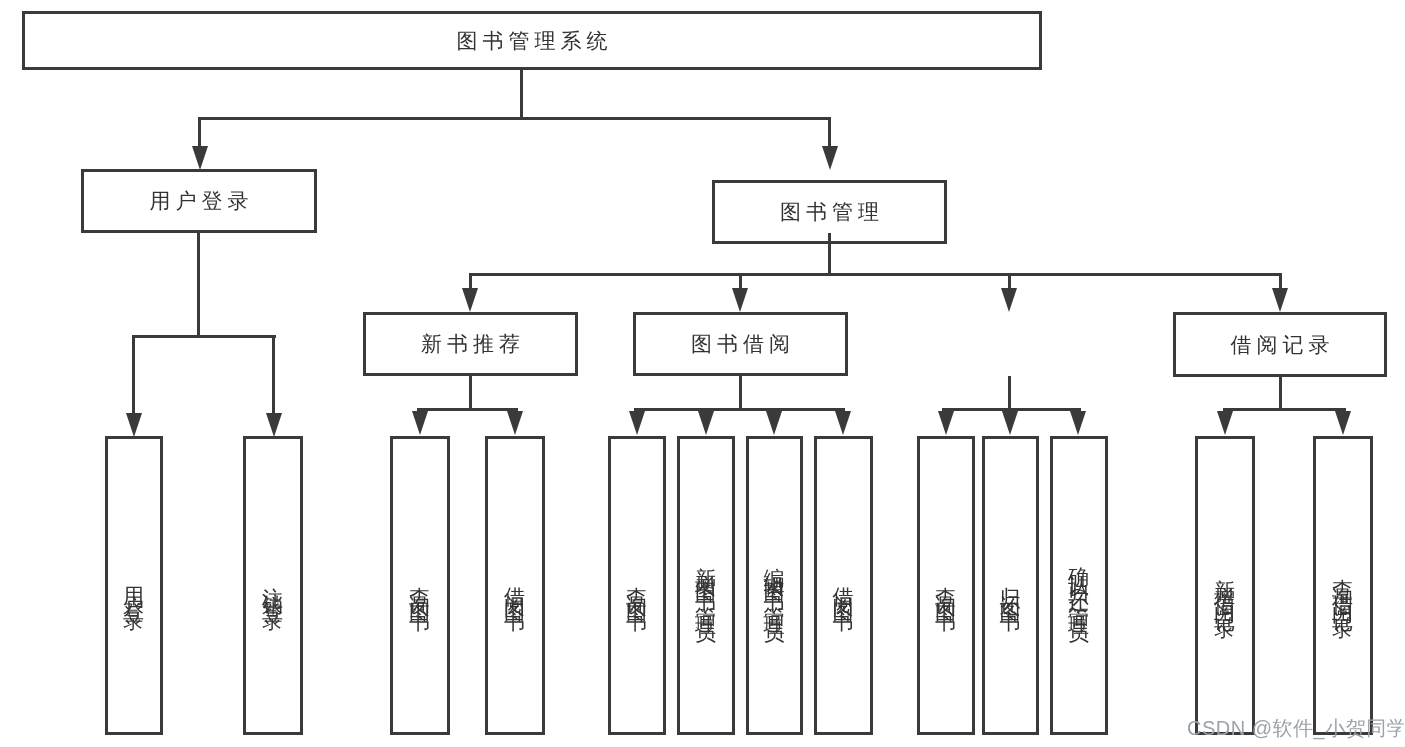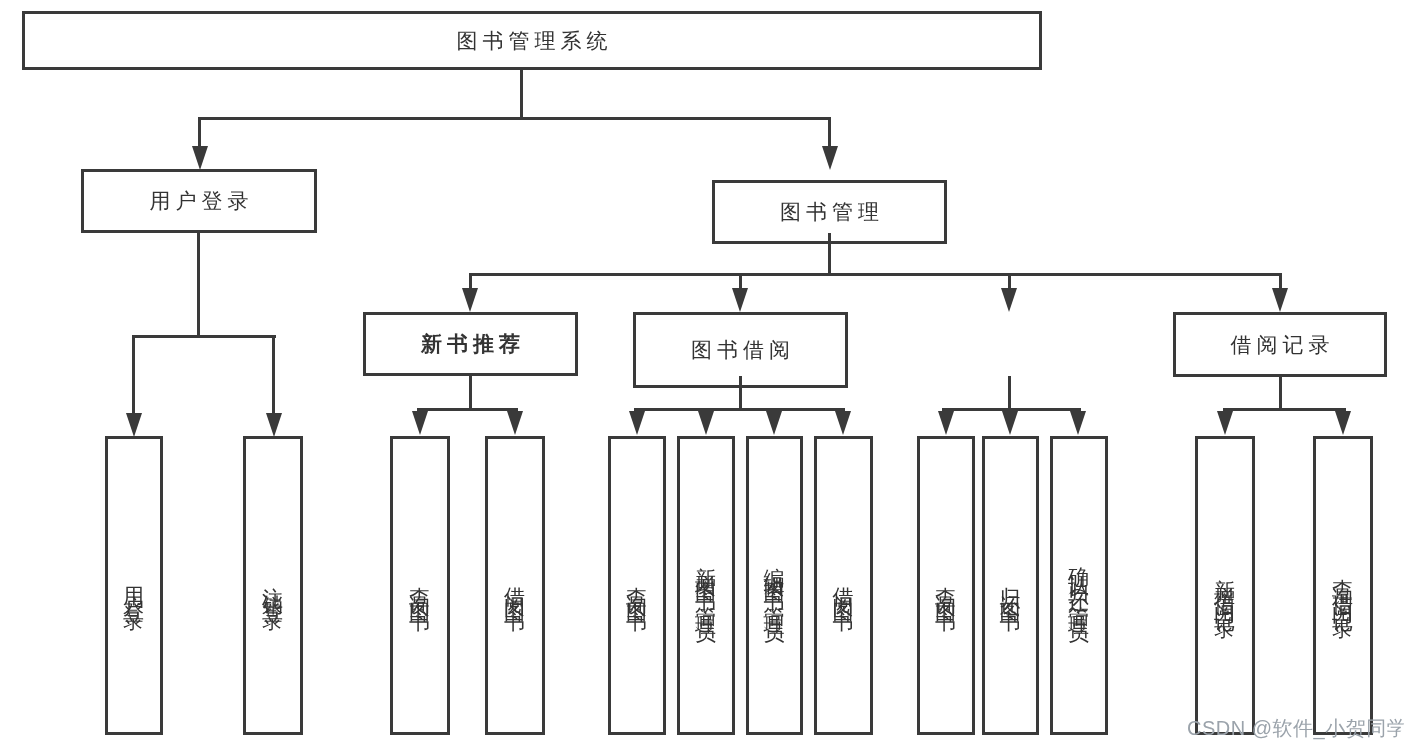--- a/index.html
+++ b/index.html
@@ -85,22 +85,22 @@
   <div class="hl" style="left:469px;top:273px;width:813px;"></div>
   <div class="vl" style="left:469px;top:273px;height:17px;"></div>
   <div class="vl" style="left:739px;top:273px;height:17px;"></div>
   <div class="vl" style="left:1008px;top:273px;height:17px;"></div>
   <div class="vl" style="left:1279px;top:273px;height:17px;"></div>
   <div class="arr" style="left:462px;top:288px;"></div>
   <div class="arr" style="left:732px;top:288px;"></div>
   <div class="arr" style="left:1001px;top:288px;"></div>
   <div class="arr" style="left:1272px;top:288px;"></div>
 
-  <div class="hbox" style="left:363px;top:312px;width:215px;height:64px;font-weight:bold;">新书推荐</div>
-  <div class="hbox" style="left:633px;top:312px;width:215px;height:76px;">图书借阅</div>
+  <div class="hbox" style="left:363px;top:312px;width:215px;height:64px;">新书推荐</div>
+  <div class="hbox" style="left:633px;top:312px;width:215px;height:64px;">图书借阅</div>
   <div class="hbox" style="left:1173px;top:312px;width:214px;height:65px;">借阅记录</div>
 
   <div class="vl" style="left:469px;top:376px;height:32px;"></div>
   <div class="hl" style="left:417px;top:408px;width:101px;"></div>
   <div class="arr" style="left:412px;top:411px;"></div>
   <div class="arr" style="left:507px;top:411px;"></div>
 
   <div class="vl" style="left:739px;top:376px;height:32px;"></div>
   <div class="hl" style="left:634px;top:408px;width:211px;"></div>
   <div class="arr" style="left:629px;top:411px;"></div>

